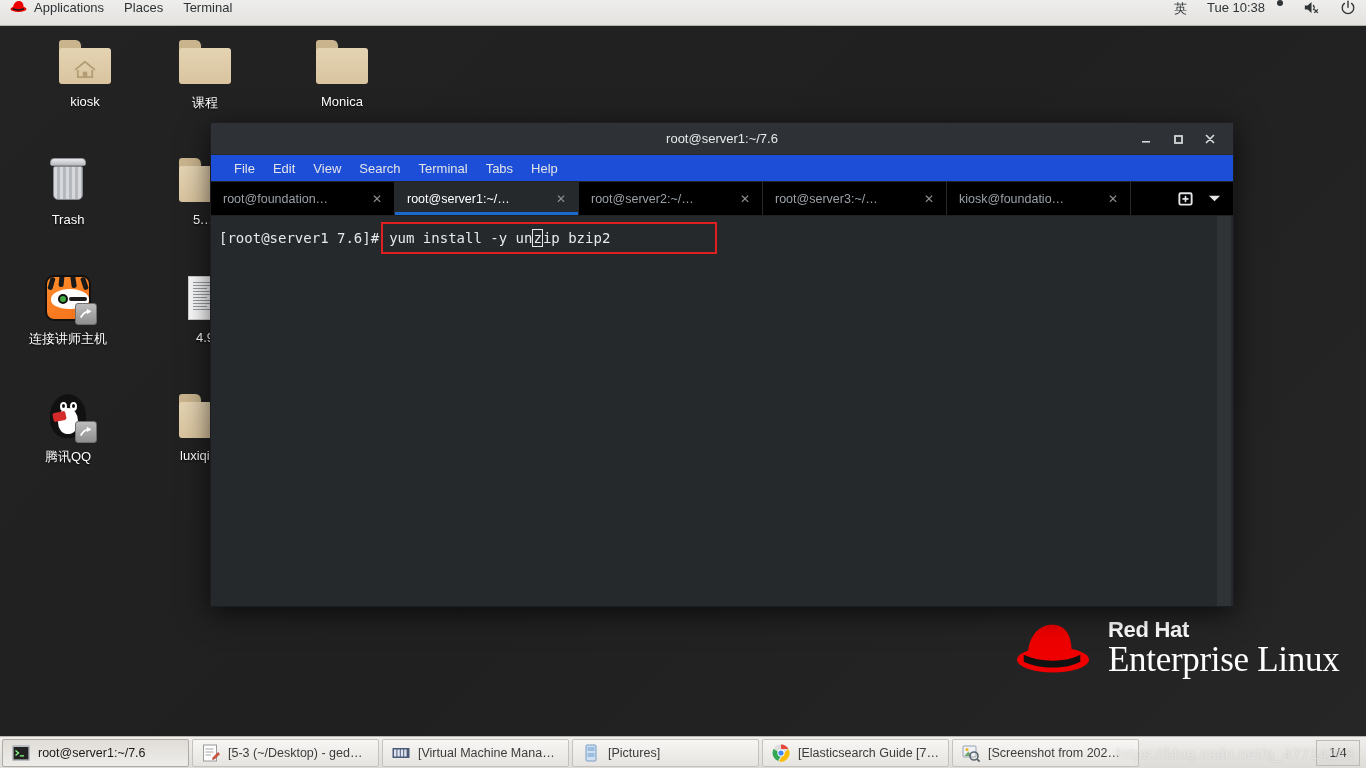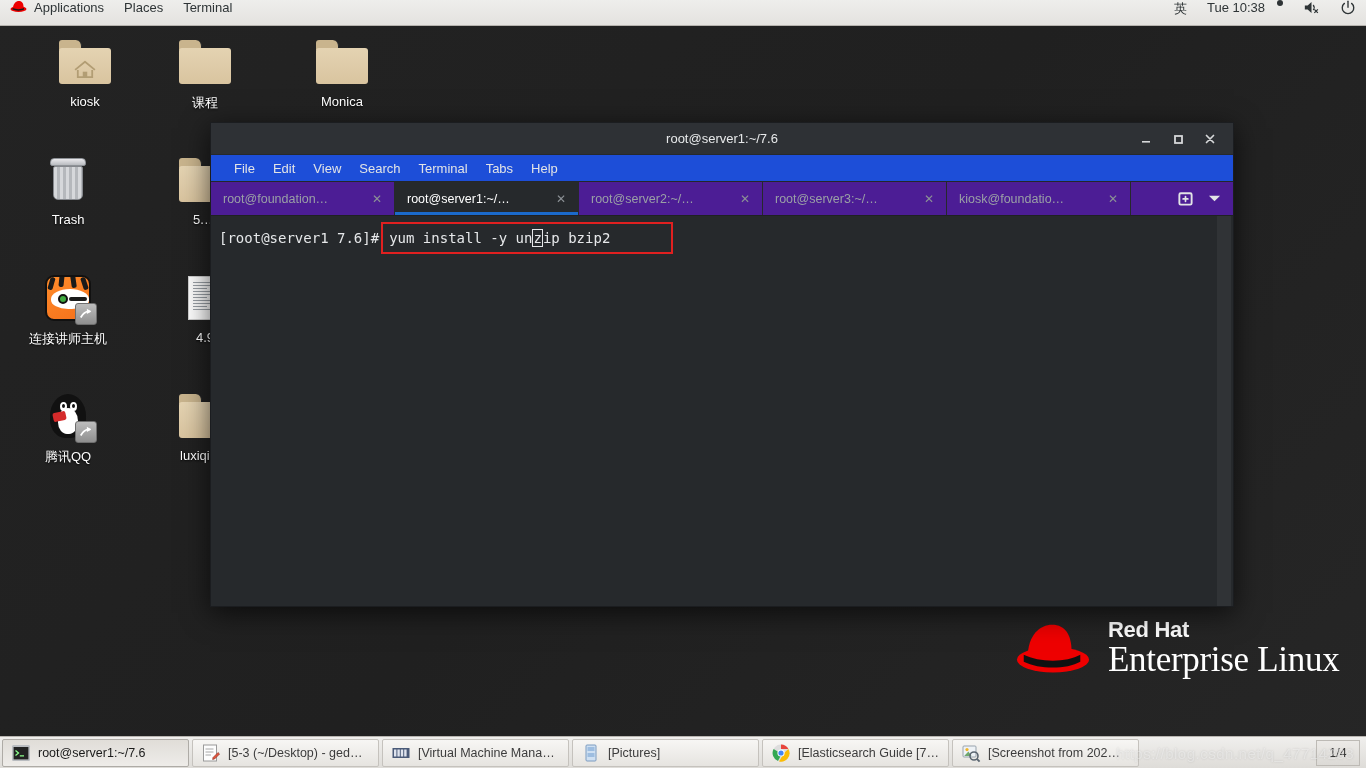--- a/index.html
+++ b/index.html
@@ -184,21 +184,21 @@
   #tw-menubar {
     height: 27px; background: #1d4ed8;
     display: flex; align-items: center; padding-left: 14px; gap: 0px;
     border-bottom: 1px solid #24272a;
   }
   .menu-item {
     font-size: 13px; color: #e2e4e6;
     padding: 3px 9px; cursor: default; border-radius: 2px;
   }
   #tw-tabbar {
-    height: 34px; background: #4c1d95;
+    height: 34px; background: #000000;
     display: flex; align-items: stretch;
     border-bottom: 1px solid #1f2124;
   }
   .tab {
     width: 184px; display: flex; align-items: center;
     justify-content: space-between;
     padding: 0 10px 0 12px;
     font-size: 12.5px; color: #9aa0a6;
     border-right: 1px solid #26292c;
     position: relative; cursor: default;
@@ -224,21 +224,21 @@
   #term-line {
     font-family: "DejaVu Sans Mono", "Liberation Mono", monospace;
     font-size: 14px; color: #e6e8ea;
     white-space: pre; display: flex; align-items: center;
     padding-left: 4px; line-height: 20px;
   }
   #cmd-box {
     border: 2px solid #e02020;
     padding: 4px 6px 4px 6px;
     margin-left: 2px;
-    width: 292px;
+    width: 336px;
     display: flex; align-items: center;
   }
   .cursor-char {
     border: 1px solid #e6e8ea; margin: 0 0px;
     display: inline-block; line-height: 16px;
   }
   #term-scrollbar {
     position: absolute; right: 2px; top: 0; bottom: 0; width: 14px;
     background: #303336;
   }

